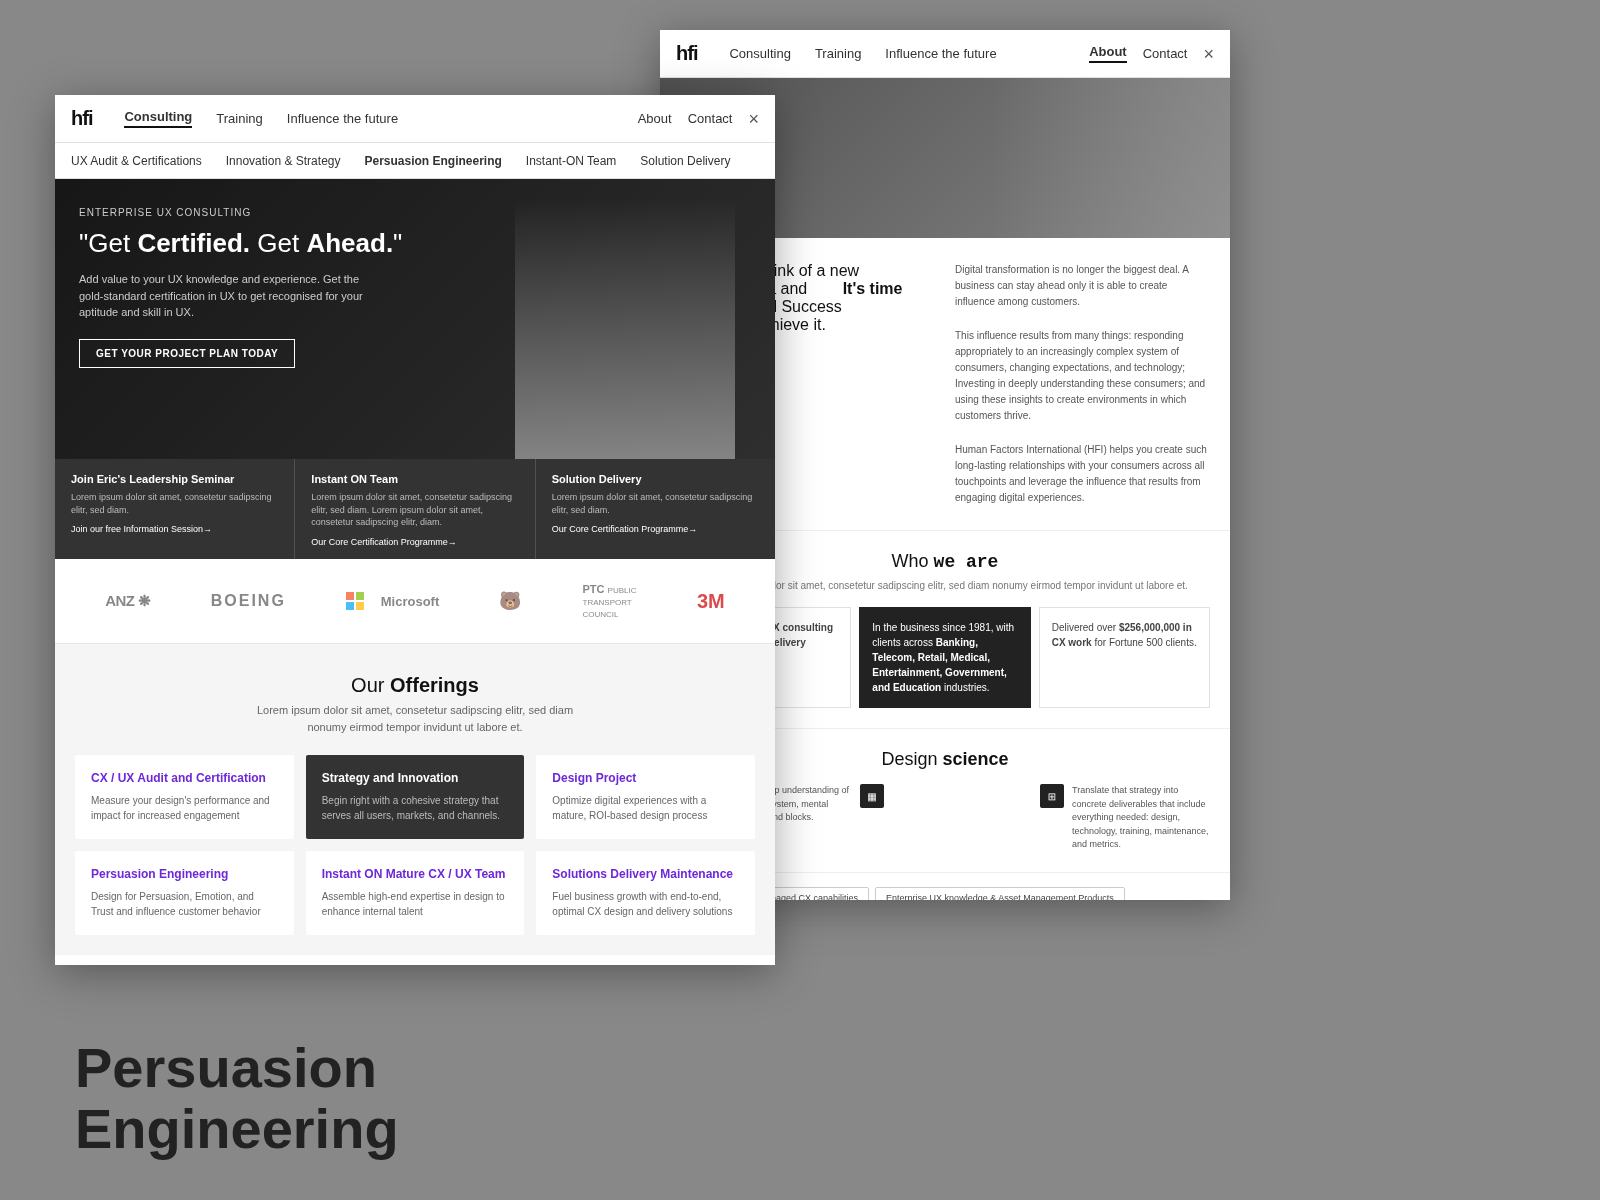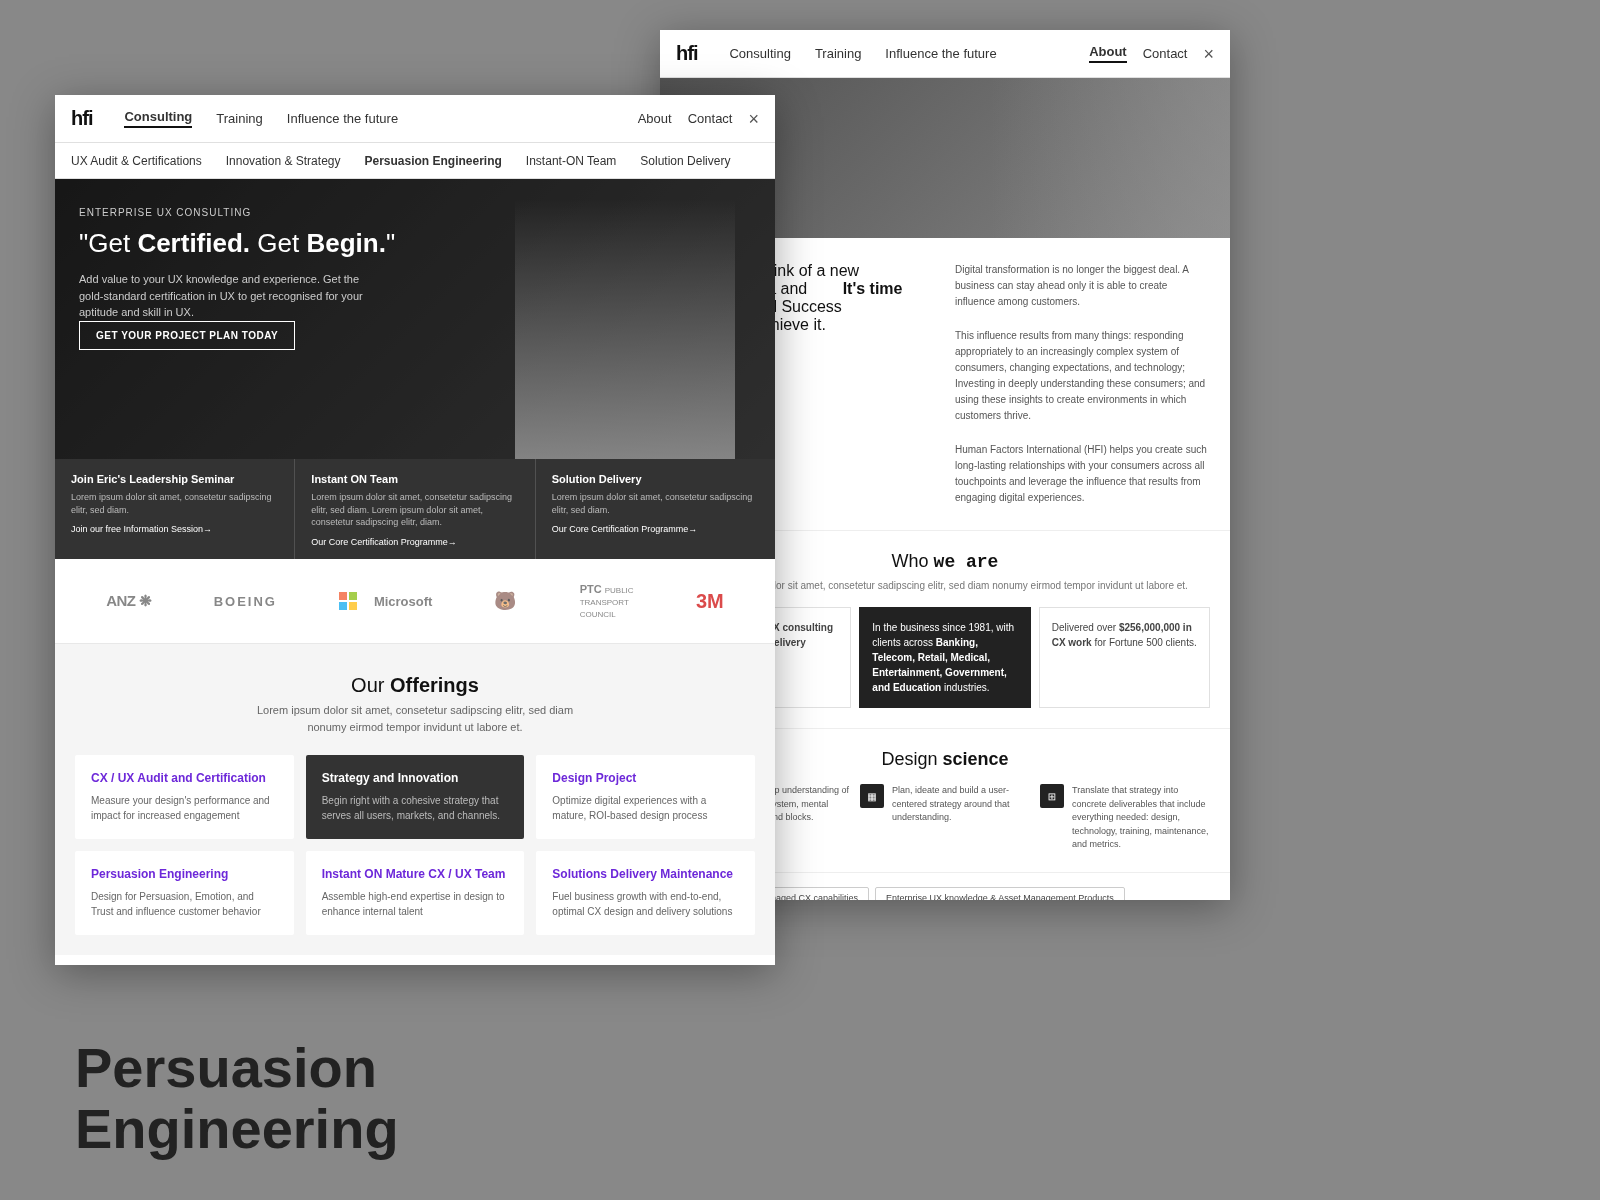--- a/index.html
+++ b/index.html
@@ -137,20 +137,21 @@
       color: #fff;
       line-height: 1.2;
       margin-bottom: 12px;
     }
     .hero-title strong { font-weight: 900; }
     .hero-subtitle {
       font-size: 11px;
       color: #ccc;
       line-height: 1.5;
       max-width: 300px;
+      margin-bottom: 18px;
     }
     .hero-btn {
       display: inline-block;
       border: 1.5px solid #fff;
       color: #fff;
       padding: 8px 16px;
       font-size: 10px;
       letter-spacing: 0.5px;
       font-weight: 700;
       cursor: pointer;
@@ -198,21 +199,21 @@
       border-bottom: 1px solid #e8e8e8;
     }
     .logo-item {
       font-size: 13px;
       font-weight: 700;
       color: #555;
       opacity: 0.7;
       white-space: nowrap;
     }
     .logo-item.anz { font-size: 15px; letter-spacing: -0.5px; }
-    .logo-item.boeing { letter-spacing: 2px; font-size: 13px; }
+    .logo-item.boeing { letter-spacing: 2px; font-size: 16px; }
     .logo-item.ms { display: flex; align-items: center; gap: 17px; }
     .ms-grid {
       display: grid;
       grid-template-columns: 8px 8px;
       grid-template-rows: 8px 8px;
       gap: 1.5px;
     }
     .ms-sq { width: 8px; height: 8px; }
     .logo-item.ptc { font-size: 11px; font-weight: 900; }
     .logo-item.m3 { font-size: 20px; font-weight: 900; color: #c00; }
@@ -473,21 +474,20 @@
 
   <div class="design-section">
     <div class="design-title">Design <strong>science</strong></div>
     <div class="design-steps">
       <div class="design-step">
         <div class="design-step-icon">◎</div>
         <div class="design-step-text">Start with a deep understanding of the user's ecosystem, mental model, drives and blocks.</div>
       </div>
       <div class="design-step">
         <div class="design-step-icon">▦</div>
-        <div class="design-step-text">Plan, ideate and build a user-centered strategy around that understanding.</div>
       </div>
       <div class="design-step">
         <div class="design-step-icon">⊞</div>
         <div class="design-step-text">Translate that strategy into concrete deliverables that include everything needed: design, technology, training, maintenance, and metrics.</div>
       </div>
     </div>
   </div>
 
   <div class="cap-grid">
     <span class="cap-tag">UX Audits</span>
@@ -519,21 +519,21 @@
     <a class="sub-nav-link">Instant-ON Team</a>
     <a class="sub-nav-link">Solution Delivery</a>
   </div>
 
   <div class="hero">
     <div class="hero-overlay"></div>
     <div class="hero-person"></div>
     <div class="hero-content">
       <div class="hero-tag">ENTERPRISE UX CONSULTING</div>
       <div class="hero-title">
-        "Get <strong>Certified.</strong> Get <strong>Begin.</strong>"
+        "Get <strong>Certified.</strong> Get <strong>Ahead.</strong>"
       </div>
       <div class="hero-subtitle">Add value to your UX knowledge and experience. Get the gold-standard certification in UX to get recognised for your aptitude and skill in UX.</div>
       <button class="hero-btn">GET YOUR PROJECT PLAN TODAY</button>
     </div>
   </div>
 
   <div class="card-row">
     <div class="card-item">
       <div class="card-item-title">Join Eric's Leadership Seminar</div>
       <div class="card-item-text">Lorem ipsum dolor sit amet, consetetur sadipscing elitr, sed diam.</div>

